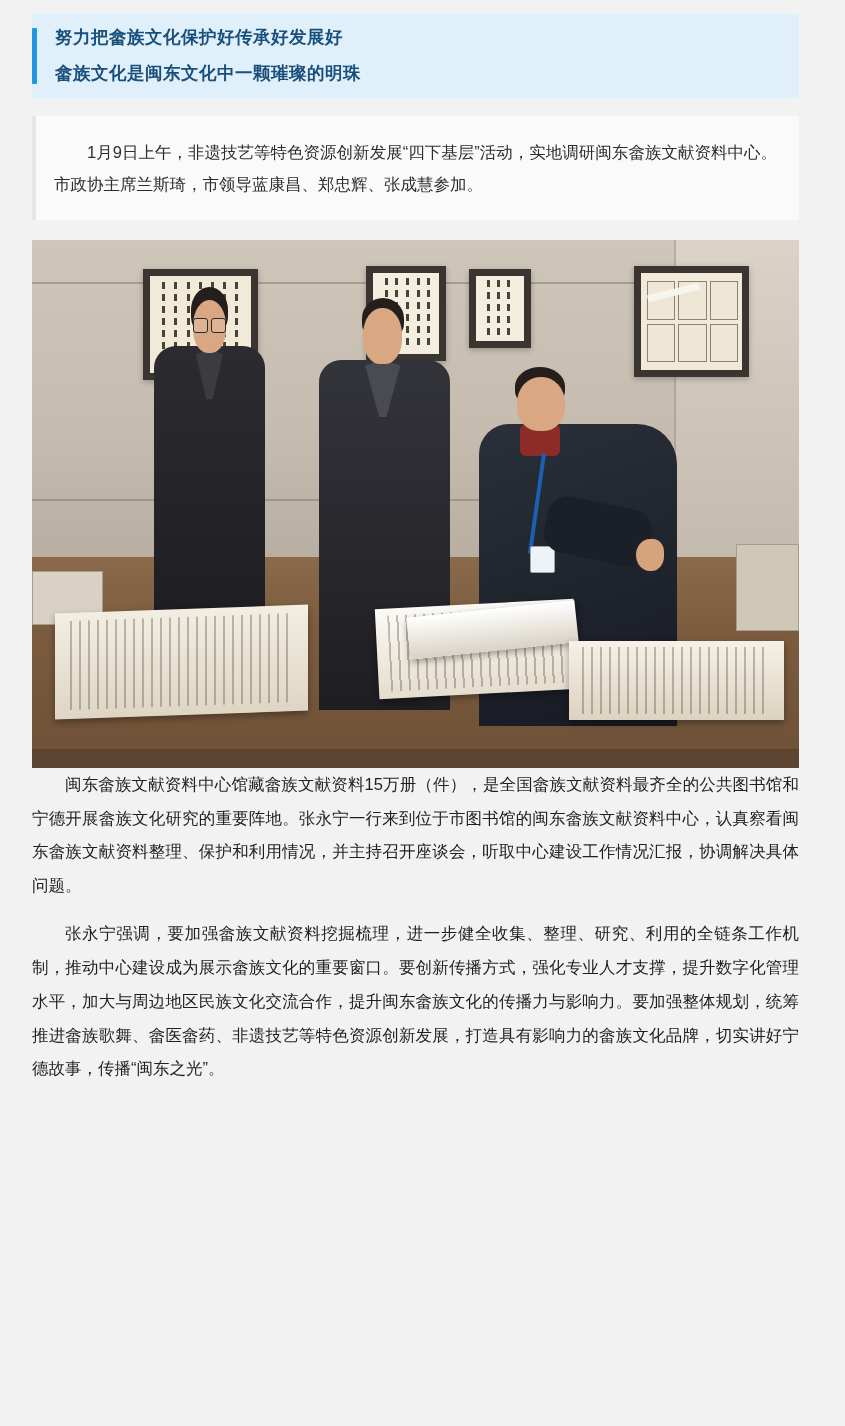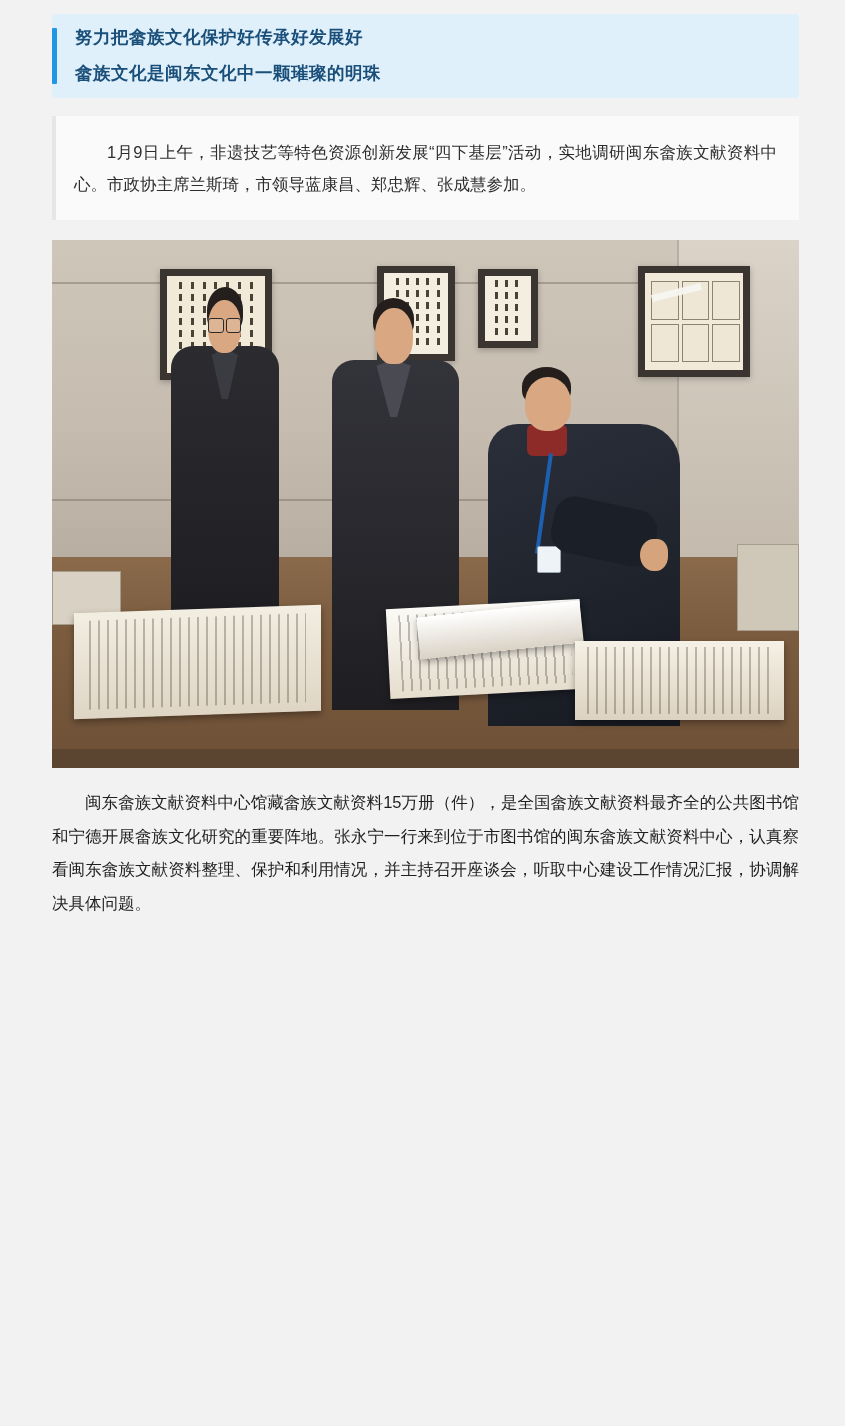--- a/index.html
+++ b/index.html
@@ -9,21 +9,21 @@
   body {
     width: 845px;
     background: #f2f2f2;
     font-family: "Liberation Sans", sans-serif;
   }
   .page {
     width: 845px;
     min-height: 1426px;
     background: #f2f2f2;
     box-sizing: border-box;
-    padding: 14px 46px 20px 52px;
+    padding: 14px 46px 20px 32px;
     border-radius: 18px;
   }
 
   
   .title-card {
     background: #dff0fb;
     border-radius: 3px;
     padding: 14px 16px 14px 0;
     display: flex;
     align-items: stretch;
@@ -240,21 +240,21 @@
   .arm {
     position: absolute; left: 30%; top: 38%; width: 42%; height: 16%;
     background: #1b1f27; border-radius: 20px; transform: rotate(12deg);
   }
   .hand {
     position: absolute; left: 66%; top: 48%; width: 11%; height: 9%;
     background: #d6a47c; border-radius: 50% 40% 45% 50%;
   }
 
   
-  .body-text { margin-top: 18px; }
+  .body-text { }
   .body-text p {
     font-size: 16.5px;
     color: #1f1f1f;
     line-height: 2.05;
     text-align: justify;
     text-indent: 2em;
     margin: 0 0 14px 0;
   }
 </style>
 </head>
@@ -364,15 +364,16 @@
       </div>
       <div class="book book-b4"></div>
       <div class="book book-b3">
         <div class="book-lines"></div>
       </div>
     </div>
   </div>
 
   <div class="body-text">
     <p>闽东畲族文献资料中心馆藏畲族文献资料15万册（件），是全国畲族文献资料最齐全的公共图书馆和宁德开展畲族文化研究的重要阵地。张永宁一行来到位于市图书馆的闽东畲族文献资料中心，认真察看闽东畲族文献资料整理、保护和利用情况，并主持召开座谈会，听取中心建设工作情况汇报，协调解决具体问题。</p>
+    <p>张永宁强调，要加强畲族文献资料挖掘梳理，进一步健全收集、整理、研究、利用的全链条工作机制，推动中心建设成为展示畲族文化的重要窗口。要创新传播方式，强化专业人才支撑，提升数字化管理水平，加大与周边地区民族文化交流合作，提升闽东畲族文化的传播力与影响力。要加强整体规划，统筹推进畲族歌舞、畲医畲药、非遗技艺等特色资源创新发展，打造具有影响力的畲族文化品牌，切实讲好宁德故事，传播“闽东之光”。</p>
   </div>
 
 </div>
 
 </body></html>

